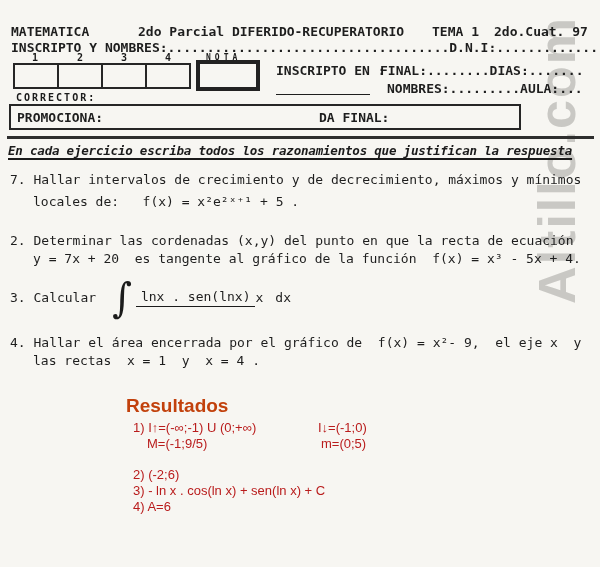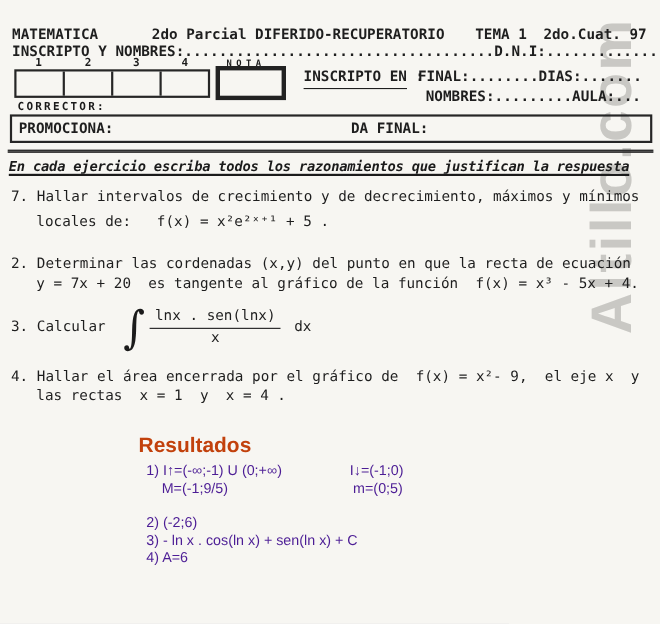--- a/index.html
+++ b/index.html
@@ -23,45 +23,45 @@
   }
   .cell{flex:1;border-right:2px solid #262626;}
   .cell:last-child{border-right:none;}
   .notabox{
     left:196px;top:60px;width:64px;height:31px;
     border:4px solid #222;box-sizing:border-box;background:transparent;
   }
   .numlabel{font:700 10px/1 "DejaVu Sans Mono",monospace;}
   .notalabel{font:700 8px/1 "DejaVu Sans Mono",monospace;letter-spacing:4px;}
   .corrector{font:700 10px/1 "DejaVu Sans Mono",monospace;letter-spacing:2px;}
-  .underl{border-bottom:1.5px solid #1e1e1e;padding-bottom:2px;}
+  .underl{border-bottom:1.5px solid #1e1e1e;padding-bottom:16px;}
   .promobox{
-    left:9px;top:104px;width:584px;height:26px;
+    left:9px;top:104px;width:512px;height:26px;
     border:2px solid #262626;box-sizing:border-box;
   }
   .divider{
     left:7px;top:136px;width:587px;height:3px;
     border-top:2px solid #2e2e2e;border-bottom:1px solid #2e2e2e;box-sizing:border-box;
   }
   .instruction{
     font:italic 700 12.5px/1.3 "DejaVu Sans Mono",monospace;
     letter-spacing:-0.2px;white-space:pre;
     text-decoration:underline;text-underline-offset:3px;
     text-decoration-thickness:1.5px;
   }
   .exrow{display:flex;align-items:center;}
   .intsign{
     font:400 38px/1 "DejaVu Serif",serif;margin:0 4px 0 16px;
     transform:scaleY(1.08);
   }
-  .frac{display:inline-flex;flex-direction:column;align-items:center;}
+  .frac{display:inline-flex;align-items:center;}
   .frac .num{padding:0 5px 1px;border-bottom:1.5px solid #1b1b1b;}
   .frac .den{padding-top:1px;}
   .dx{margin-left:12px;}
-  .r{font:400 13px/1.2 "Liberation Sans",sans-serif;white-space:pre;color:#4c1d95;}
+  .r{font:400 13px/1.2 "Liberation Sans",sans-serif;white-space:pre;color:#b91c1c;}
   .rtitle{font:700 19px/1 "Liberation Sans",sans-serif;color:#c2410c;}
 </style>
 </head>
 <body>
 
 <div class="page">
 
   <div class="abs watermark">Altillo.com</div>
 
   <div class="layer">

